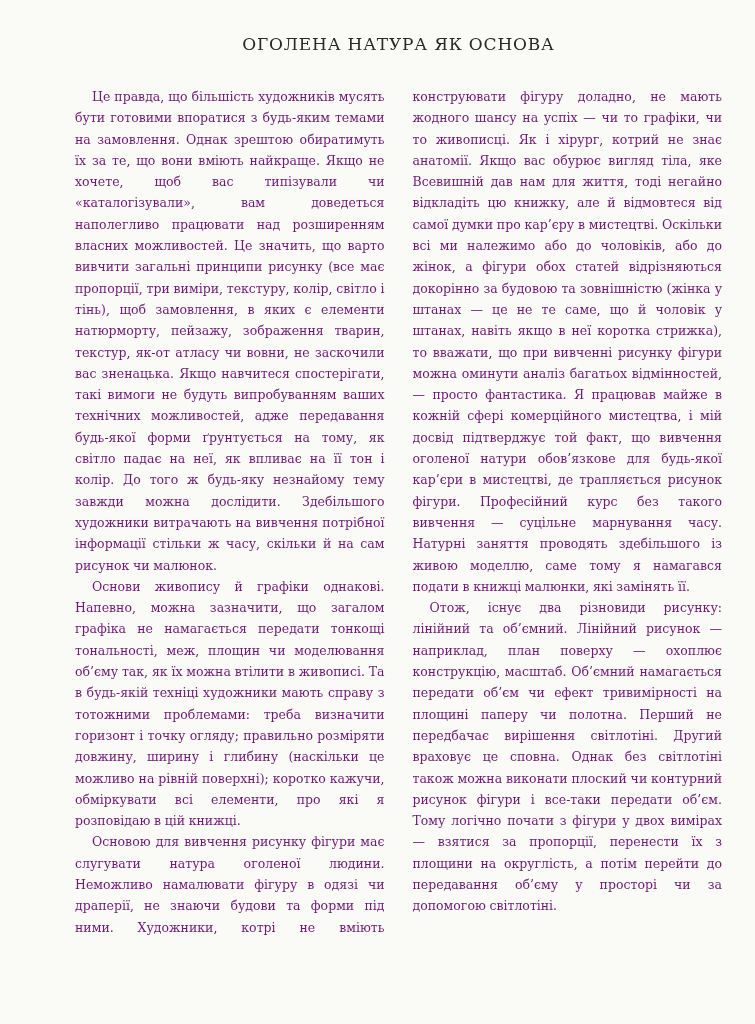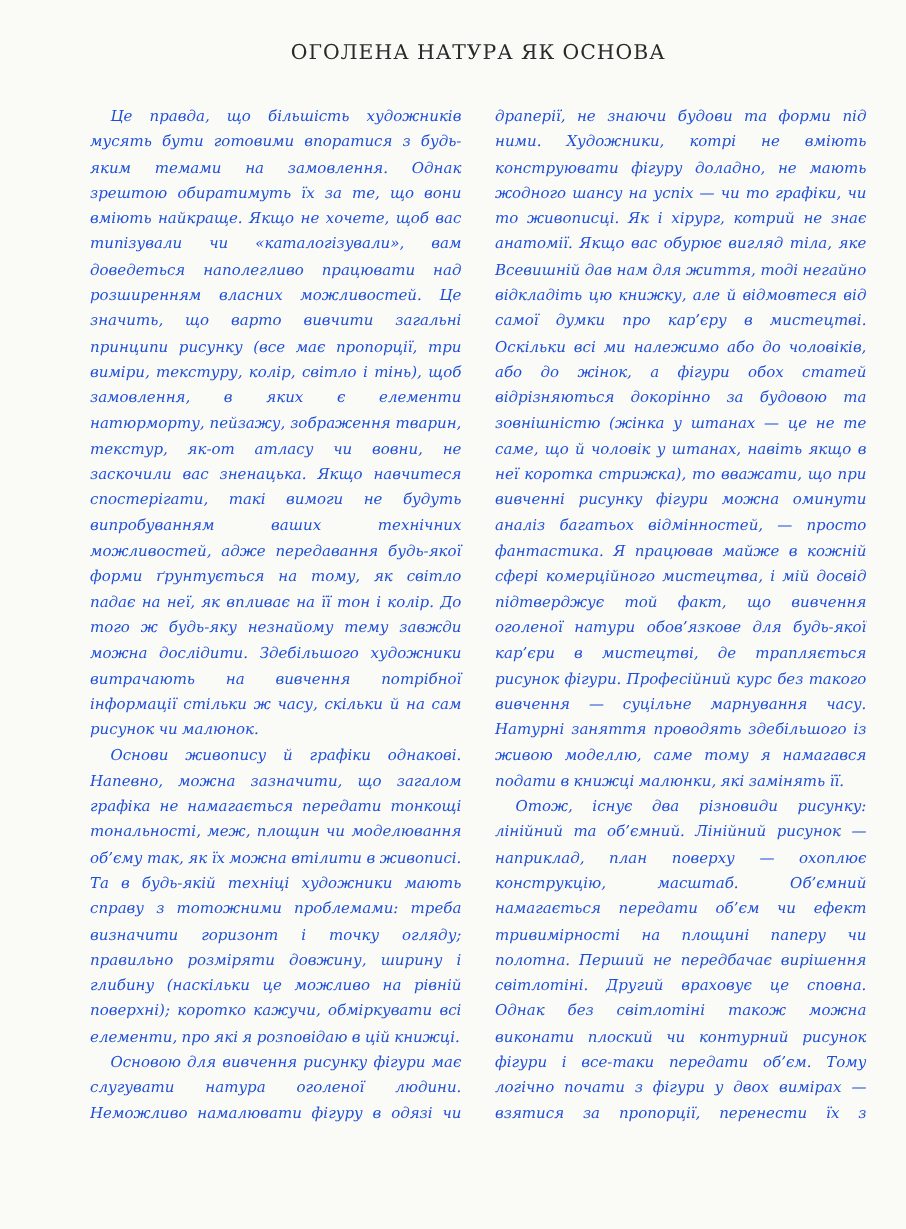--- a/index.html
+++ b/index.html
@@ -36,23 +36,22 @@
       height: 858px;
       overflow: hidden;
       text-align: justify;
       hyphens: auto;
       -webkit-hyphens: auto;
     }
     .text-columns p {
       font-size: 12.5px;
       line-height: 21.3px;
       text-indent: 17px;
-      color: #1d4ed8;
+      color: #701a75;
       word-spacing: -0.3px;
-      font-style: italic;
     }
     .page-number {
       position: absolute;
       bottom: 48px;
       left: 0;
       width: 755px;
       text-align: center;
       font-size: 13px;
       color: #46443f;
     }

